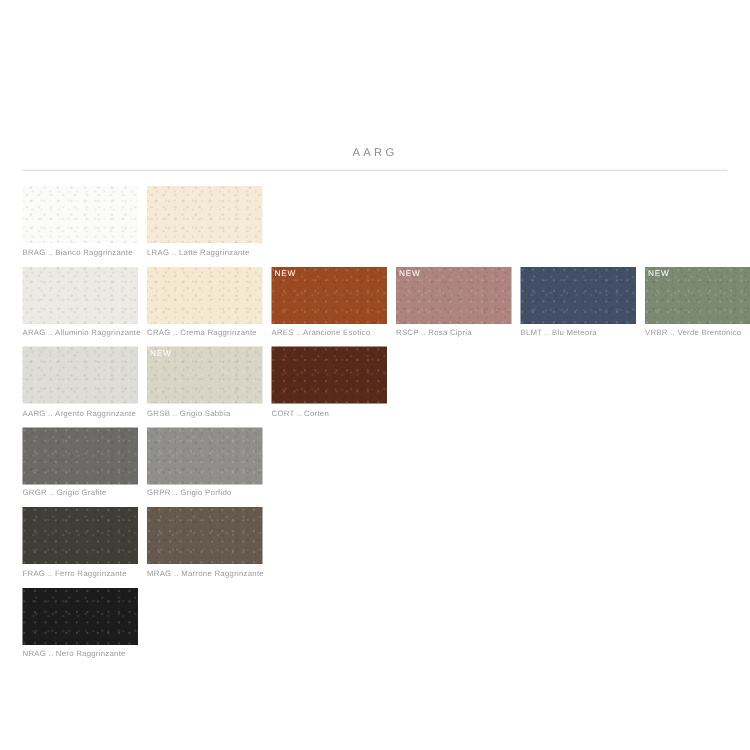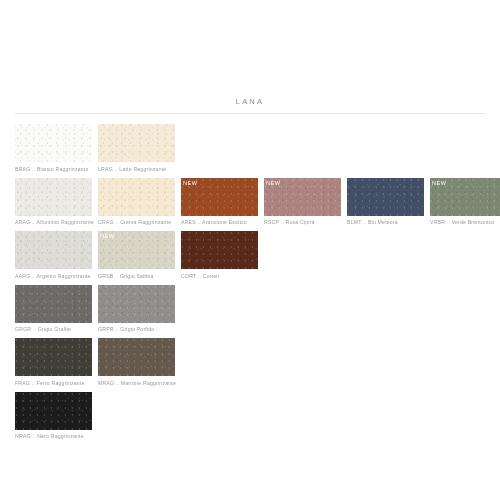--- a/index.html
+++ b/index.html
@@ -100,21 +100,21 @@
     letter-spacing: 0.18px;
     white-space: nowrap;
   }
 </style>
 </head>
 <body>
 
 <div class="page">
 
   <div class="header">
-    <div class="header-title">LANA</div>
+    <div class="header-title">AARG</div>
     <div class="header-rule"></div>
   </div>
 
   <div class="grid">
       <div class="row">
         <div class="cell">
           <div class="chip" style="background: rgb(251, 251, 249);">
             <div class="chip-texture"></div>
           </div>
           <div class="cell-label">BRAG .. Bianco Raggrinzante</div>

